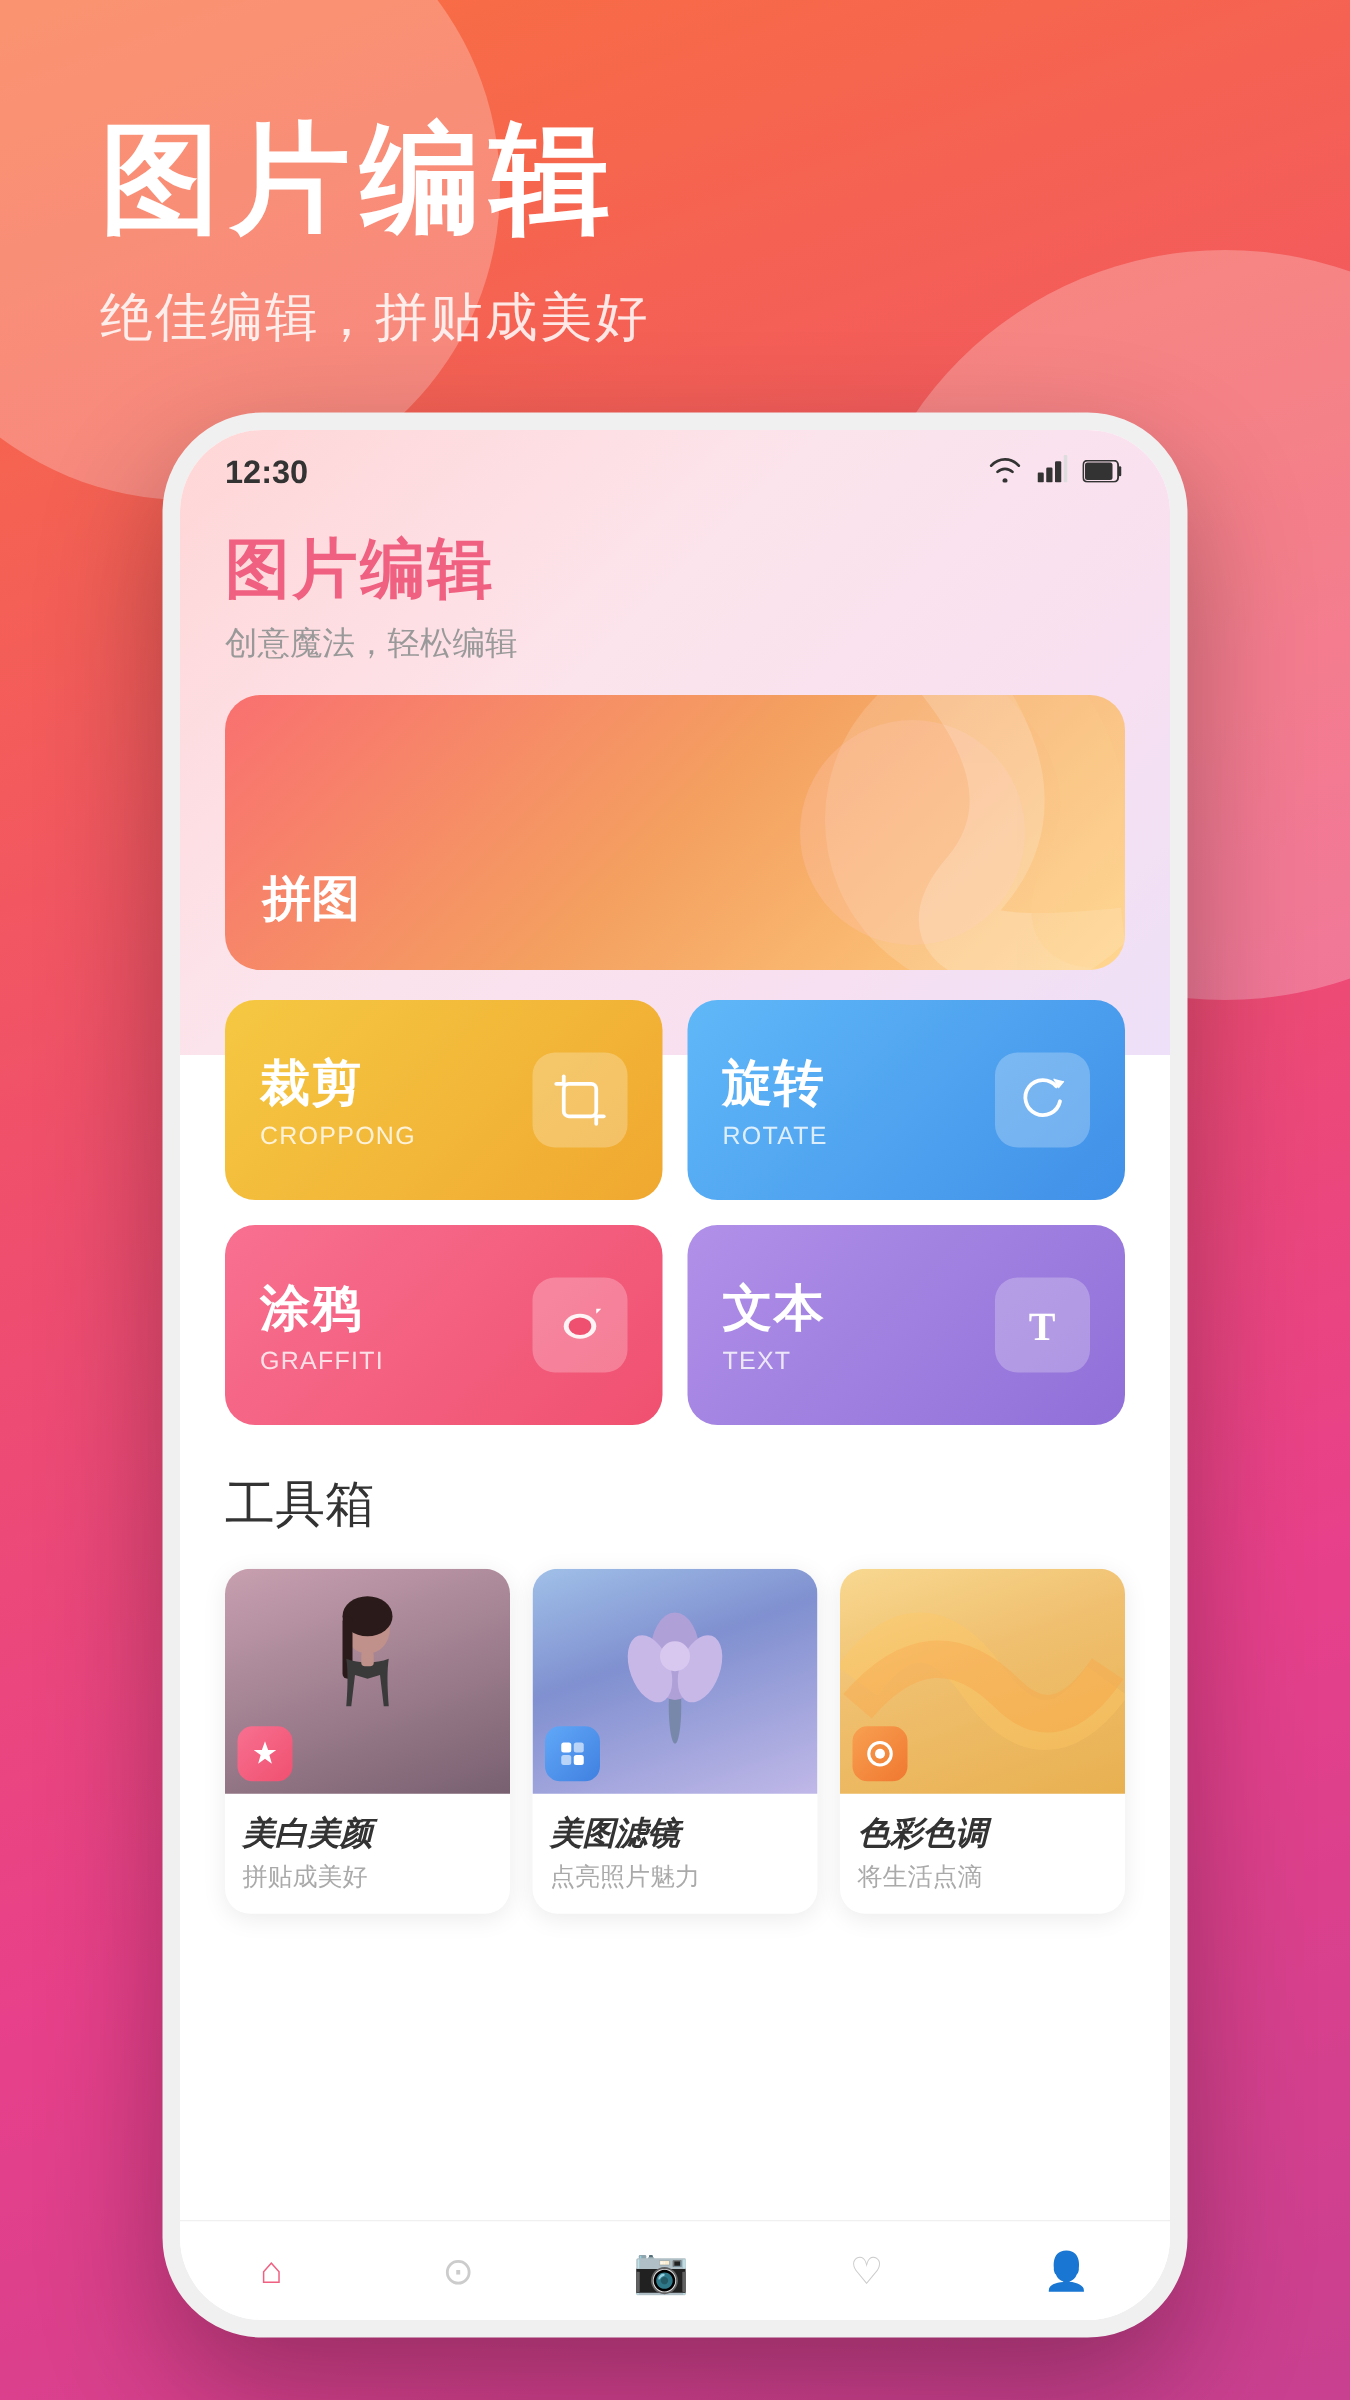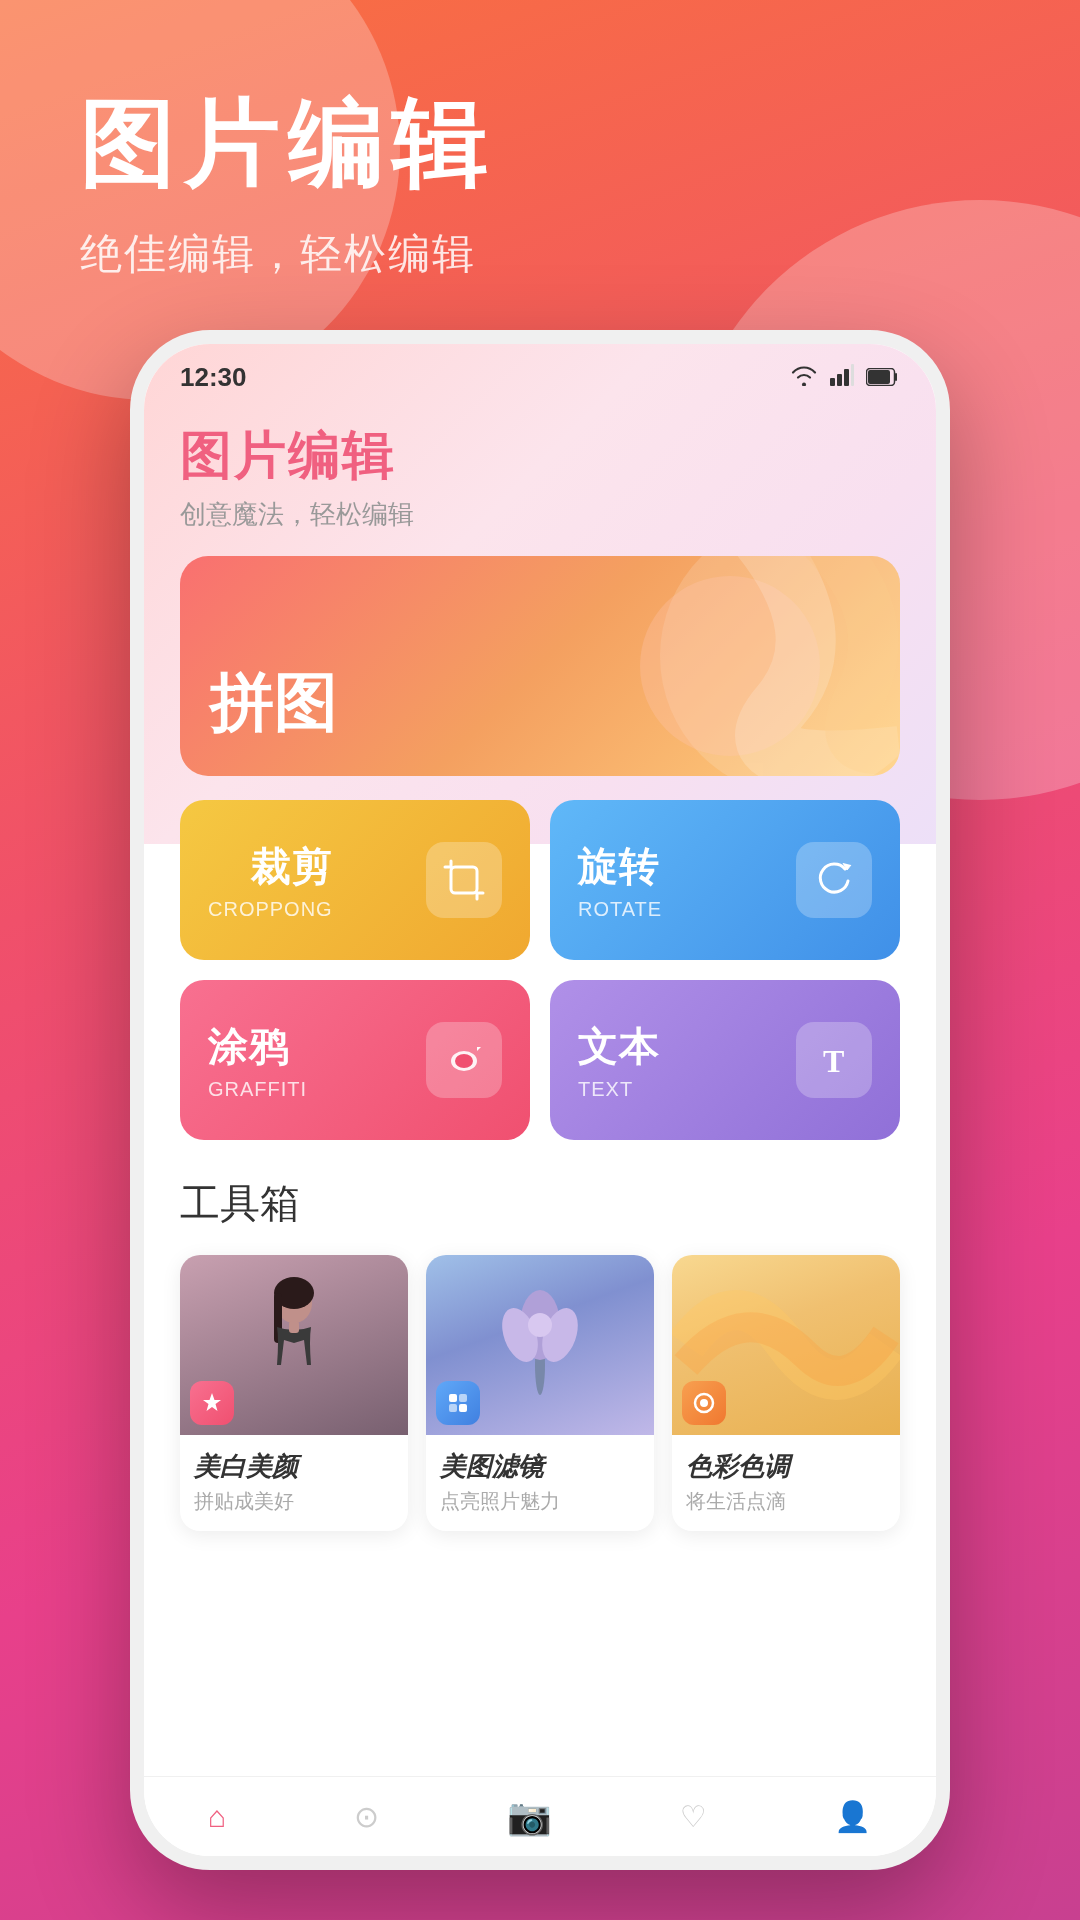--- a/index.html
+++ b/index.html
@@ -138,21 +138,21 @@
       border-radius: 50%;
     }
     .banner-decorative2 {
       position: absolute;
       top: 20px; right: 80px;
       width: 180px; height: 180px;
       background: rgba(255,200,180,0.3);
       border-radius: 50%;
     }
     .banner-text-title {
-      font-size: 64px;
+      font-size: 39px;
       font-weight: 700;
       color: #fff;
       display: block;
     }
     .banner-text-sub {
       font-size: 24px;
       color: rgba(255,255,255,0.85);
       display: block;
       margin-top: 6px;
     }
@@ -169,21 +169,21 @@
       border-radius: 24px;
       height: 160px;
       display: flex;
       align-items: center;
       justify-content: space-between;
       padding: 24px 28px;
       position: relative;
       overflow: hidden;
       cursor: pointer;
     }
-    .tool-card-yellow { background: linear-gradient(135deg, #f5c842, #f0a830); text-align: right; }
+    .tool-card-yellow { background: linear-gradient(135deg, #f5c842, #f0a830); }
     .tool-card-blue { background: linear-gradient(135deg, #60b8f8, #4090e8); }
     .tool-card-purple { background: linear-gradient(135deg, #b090e8, #9070d8); }
     .tool-card-pink { background: linear-gradient(135deg, #f87090, #f05070); }
 
     .tool-text-area {
       display: flex;
       flex-direction: column;
     }
     .tool-name {
       font-size: 40px;
@@ -311,21 +311,21 @@
     }
   </style>
 </head>
 <body>
 
 <div class="bg-blob bg-blob-1"></div>
 <div class="bg-blob bg-blob-2"></div>
 
 <div class="page-header">
   <div class="page-title-main">图片编辑</div>
-  <div class="page-subtitle">绝佳编辑，轻松编辑</div>
+  <div class="page-subtitle">绝佳编辑，拼贴成美好</div>
 </div>
 
 <div class="phone-mockup">
   <div class="phone-inner-bg"></div>
 
   <div class="status-bar">
     <span class="status-time">12:30</span>
     <div class="status-icons">
       <span class="wifi-icon">
         <svg width="28" height="22" viewBox="0 0 28 22" fill="none">

